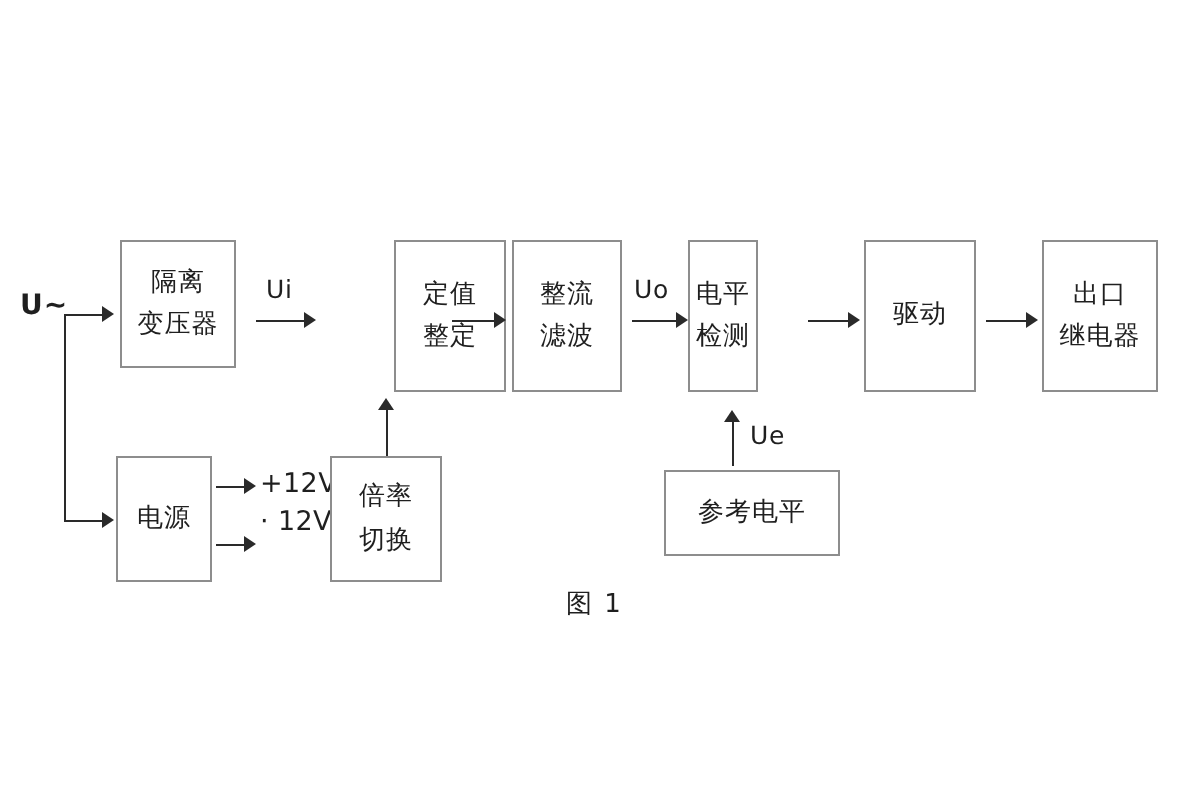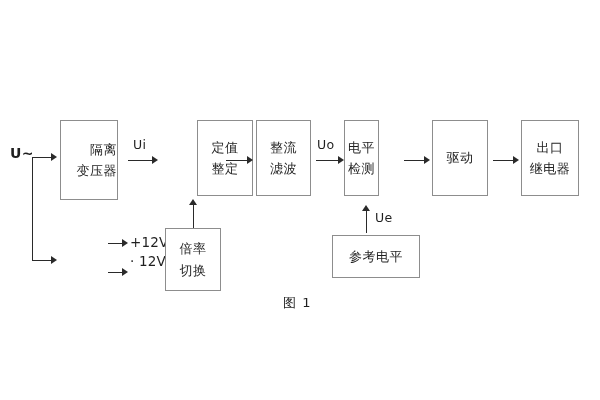--- a/index.html
+++ b/index.html
@@ -101,21 +101,21 @@
 
   <div class="hline" style="left:32px; top:157px; width:14px;"></div>
   <div class="vline" style="left:32px; top:157px; height:103px;"></div>
 
   <div class="hline" style="left:32px; top:157px; width:21px;"></div>
   <div class="arrow-r" style="left:51px; top:153px;"></div>
 
   <div class="hline" style="left:32px; top:260px; width:21px;"></div>
   <div class="arrow-r" style="left:51px; top:256px;"></div>
 
-  <div class="block" style="left:60px; top:120px; width:58px; height:80px;align-items:flex-end;">
+  <div class="block" style="left:60px; top:120px; width:58px; height:64px;">
     <span class="ln">隔离</span>
     <span class="ln">变压器</span>
   </div>
 
   <div class="label sig" style="left:133px; top:139px;">Ui</div>
   <div class="hline" style="left:128px; top:160px; width:26px;"></div>
   <div class="arrow-r" style="left:152px; top:156px;"></div>
 
   <div class="block" style="left:165px; top:120px; width:56px; height:76px;margin-left:32px;">
     <span class="ln">定值</span>
@@ -147,20 +147,23 @@
   </div>
 
   <div class="hline" style="left:493px; top:160px; width:22px;"></div>
   <div class="arrow-r" style="left:513px; top:156px;"></div>
 
   <div class="block" style="left:521px; top:120px; width:58px; height:76px;">
     <span class="ln">出口</span>
     <span class="ln">继电器</span>
   </div>
 
+  <div class="block" style="left:58px; top:228px; width:48px; height:63px;">
+    <span class="ln">电源</span>
+  </div>
 
   <div class="hline" style="left:108px; top:243px; width:16px;"></div>
   <div class="arrow-r" style="left:122px; top:239px;"></div>
   <div class="label rail" style="left:130px; top:236px;">+12V</div>
 
   <div class="hline" style="left:108px; top:272px; width:16px;"></div>
   <div class="arrow-r" style="left:122px; top:268px;"></div>
   <div class="label rail" style="left:130px; top:255px;">· 12V</div>
 
   <div class="block" style="left:165px; top:228px; width:56px; height:63px;">

